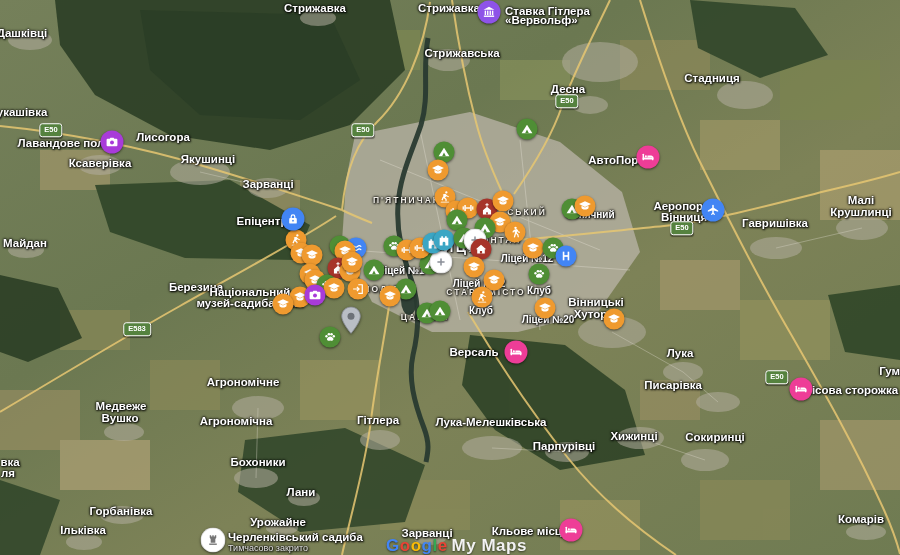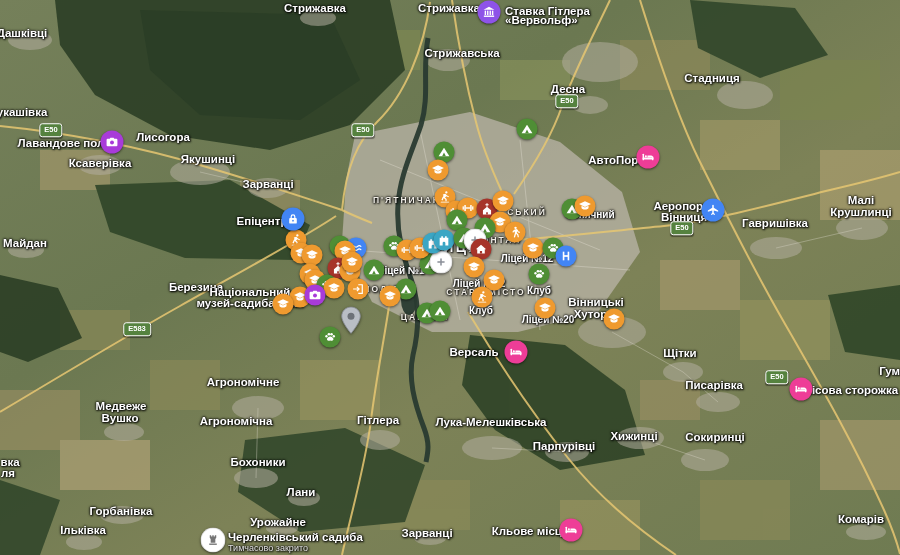--- a/index.html
+++ b/index.html
@@ -176,24 +176,24 @@
       <div class="label district" style="left: 486px; top: 292px;">СТАРЕ МІСТО</div>
       <div class="label sub" style="left: 539px; top: 290px;">Клуб</div>
       <div class="label sub" style="left: 481px; top: 310px;">Клуб</div>
       <div class="label sub" style="left: 548px; top: 319px;">Ліцей №20</div>
       <div class="label district" style="left: 425px; top: 317px;">ЦАРИНА</div>
       <div class="label town" style="left: 196px; top: 287px;">Березина</div>
       <div class="label poi" style="left: 250px; top: 292px;">Національний</div>
       <div class="label poi" style="left: 250px; top: 303px;">музей-садиба М.І...</div>
       <div class="label town" style="left: 596px; top: 302px;">Вінницькі</div>
       <div class="label town" style="left: 594px; top: 314px;">Хутори</div>
-      <div class="label town" style="left: 680px; top: 353px;">Щітки</div>
+      <div class="label town" style="left: 680px; top: 353px;">Лука</div>
       <div class="label town" style="left: 903px; top: 371px;">Гуменне</div>
       <div class="label poi" style="left: 851px; top: 390px;">Лісова сторожка</div>
-      <div class="label town" style="left: 714px; top: 385px; text-align: center;">Писарівка</div>
+      <div class="label town" style="left: 673px; top: 385px; text-align: center;">Писарівка</div>
       <div class="label poi" style="left: 474px; top: 352px;">Версаль</div>
       <div class="label town" style="left: 243px; top: 382px;">Агрономічне</div>
       <div class="label town" style="left: 121px; top: 406px;">Медвеже</div>
       <div class="label town" style="left: 120px; top: 418px;">Вушко</div>
       <div class="label town" style="left: 236px; top: 421px;">Агрономічна</div>
       <div class="label town" style="left: 378px; top: 420px;">Гітлера</div>
       <div class="label town" style="left: 491px; top: 422px;">Лука-Мелешківська</div>
       <div class="label town" style="left: 634px; top: 420px; margin-top: 16px;">Хижинці</div>
       <div class="label town" style="left: 715px; top: 437px;">Сокиринці</div>
       <div class="label town" style="left: 564px; top: 446px;">Парпурівці</div>
@@ -655,13 +655,16 @@
         </svg>
       </div>
       <div class="marker poi-marker white" style="background: rgb(255, 255, 255); left: 213px; top: 540px;">
         <svg viewBox="0 0 24 24" fill="#757575">
           <path d="M6 3h2.6v2.4h2.1V3h2.6v2.4h2.1V3H18v5l-1.7 2v7H7.7v-7L6 8Z"></path>
           <rect x="5" y="18.5" width="14" height="2.5"></rect>
         </svg>
       </div>
     </div>
 
+  <div id="watermark">
+    <span id="wm-google"><span style="color: rgb(66, 133, 244);">G</span><span style="color: rgb(234, 67, 53);">o</span><span style="color: rgb(251, 188, 5);">o</span><span style="color: rgb(66, 133, 244);">g</span><span style="color: rgb(52, 168, 83);">l</span><span style="color: rgb(234, 67, 53);">e</span></span><span class="mymaps">My Maps</span>
+  </div>
 </div>
 
 </body></html>

